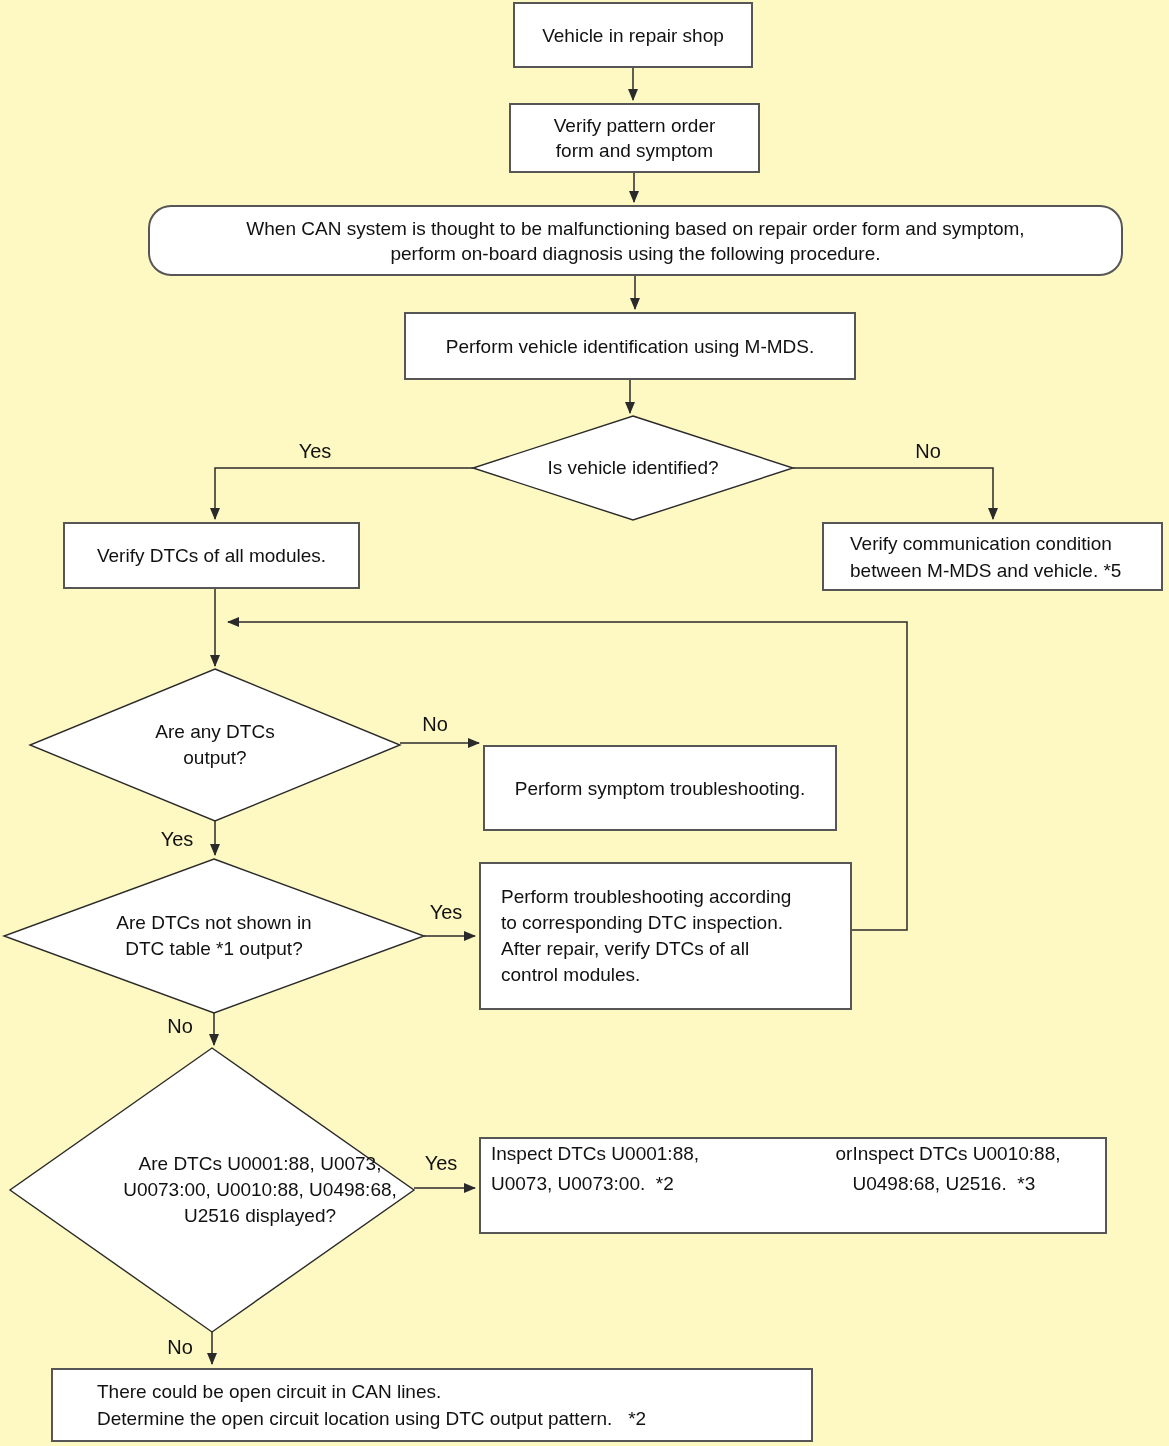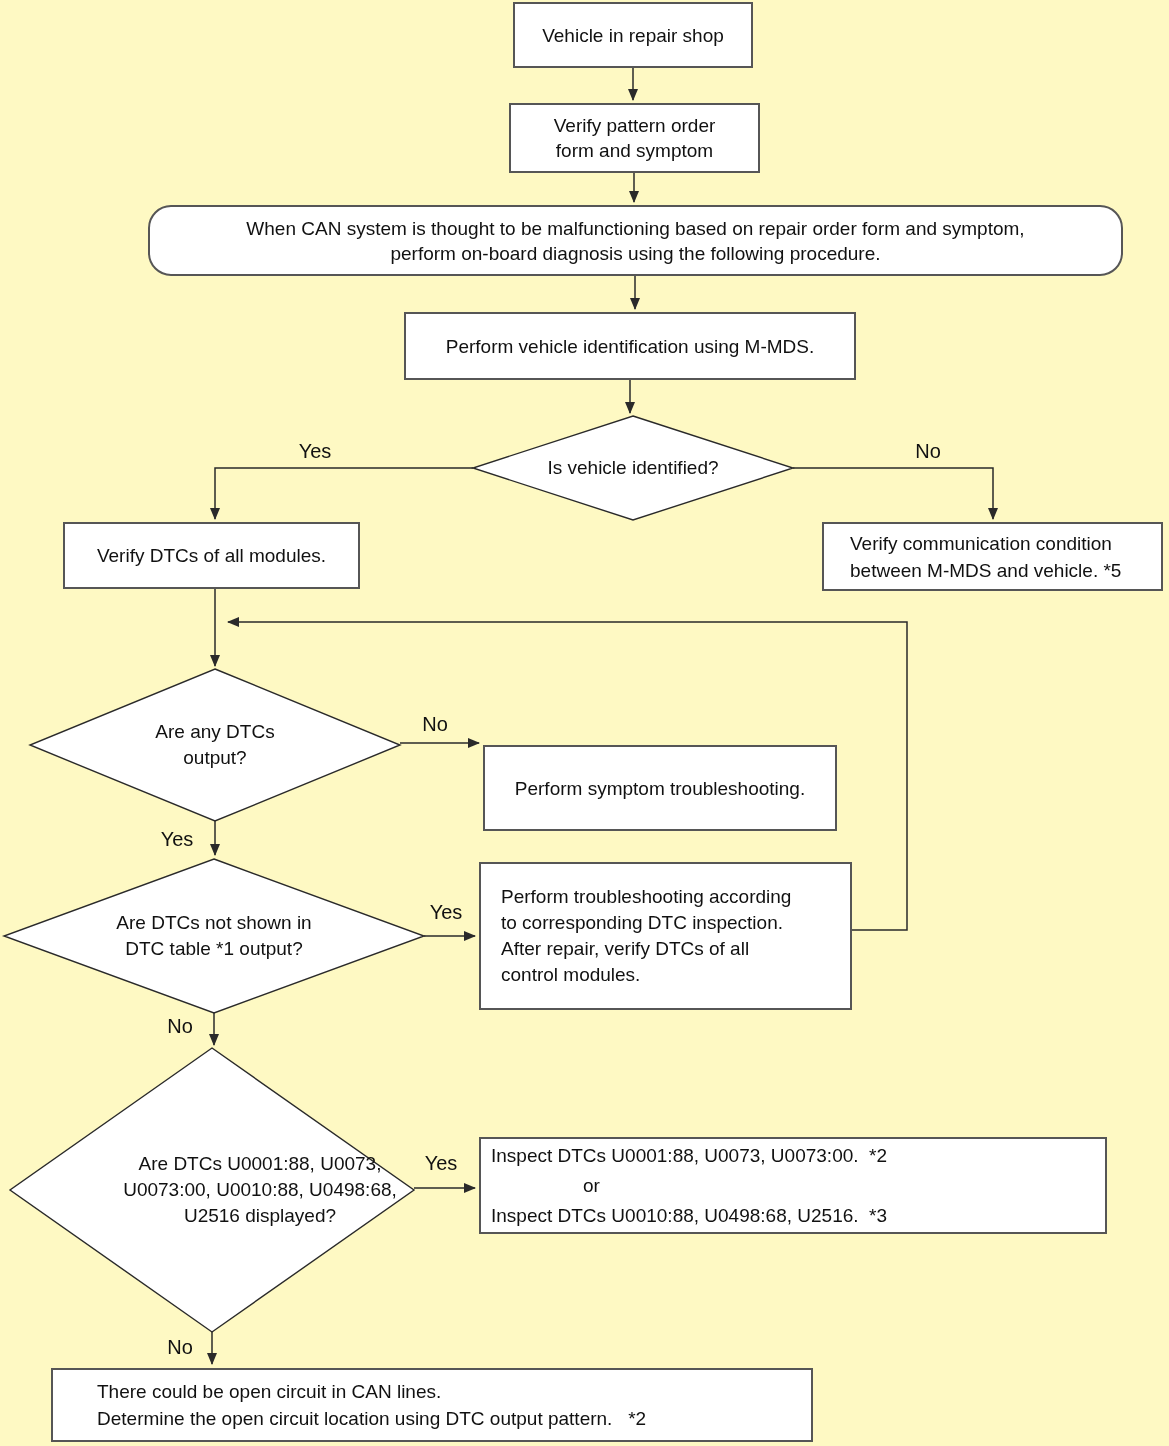--- a/index.html
+++ b/index.html
@@ -101,21 +101,21 @@
   <div class="box align-left" style="left:822px; top:522px; width:341px; height:69px; padding-left:26px; line-height:27px;">Verify communication condition
 between M-MDS and vehicle. *5</div>
 
   <div class="box" style="left:483px; top:745px; width:354px; height:86px;">Perform symptom troubleshooting.</div>
 
   <div class="box align-left" style="left:479px; top:862px; width:373px; height:148px; padding-left:20px; line-height:26px;">Perform troubleshooting according
 to corresponding DTC inspection.
 After repair, verify DTCs of all
 control modules.</div>
 
-  <div class="box align-left" style="left:479px; top:1137px; width:628px; height:97px; padding-left:10px; line-height:30px; flex-direction:column; align-items:flex-start; justify-content:center;">
+  <div class="box align-left" style="left:479px; top:1137px; width:628px; height:97px; padding-left:10px; line-height:30px; align-items:flex-start; justify-content:center;">
     <div class="inspect-line">Inspect DTCs U0001:88, U0073, U0073:00.  *2</div>
     <div class="inspect-line inspect-or">or</div>
     <div class="inspect-line">Inspect DTCs U0010:88, U0498:68, U2516.  *3</div>
   </div>
 
   <div class="box align-left" style="left:51px; top:1368px; width:762px; height:74px; padding-left:44px; line-height:27px;">There could be open circuit in CAN lines.
 Determine the open circuit location using DTC output pattern.   *2</div>
 
   <div class="diamond-label" style="left:633px; top:468px;">Is vehicle identified?</div>
 

